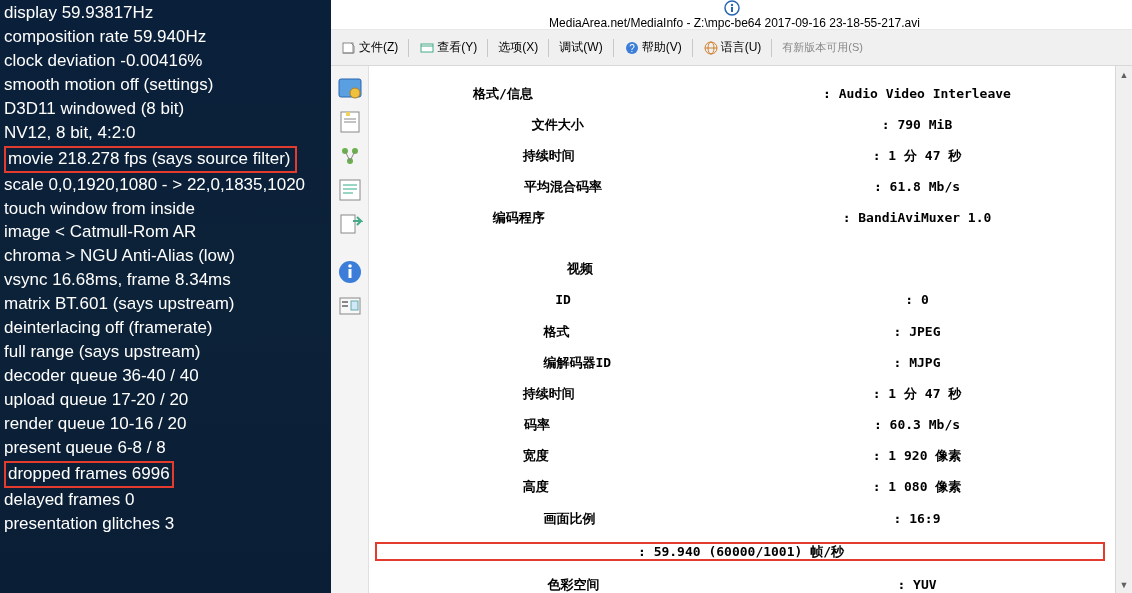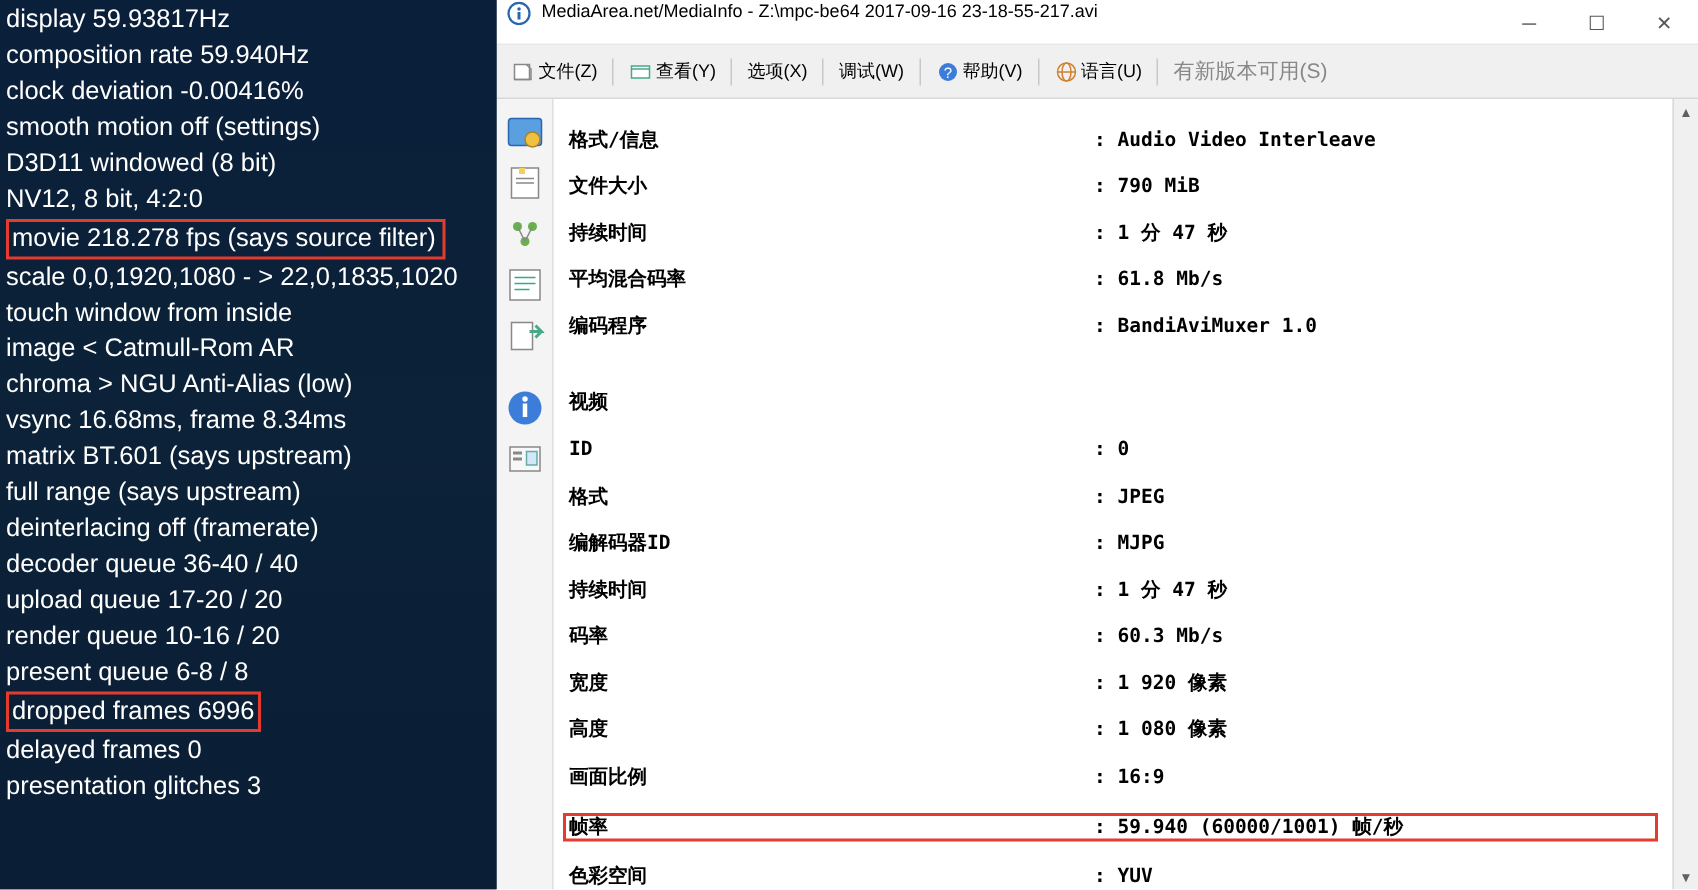--- a/index.html
+++ b/index.html
@@ -33,22 +33,23 @@
   display: flex;
   flex-direction: column;
   font-size: 12px;
   color: #000;
 }
 .titlebar {
   height: 30px;
   background: #fff;
   border-bottom: 1px solid #e8e8e8;
   display: flex;
-  align-items: flex-start;
+  align-items: center;
   padding-left: 6px;
+  flex-direction: column;
 }
 .titlebar .app-icon {
   width: 18px; height: 18px;
   display: flex; align-items: center; justify-content: center;
   margin-right: 6px;
 }
 .titlebar .title-text { font-size: 12px; color: #000; flex: 1; }
 .titlebar .win-btns { display: flex; }
 .titlebar .win-btn {
   width: 45px; height: 30px;
@@ -64,21 +65,21 @@
   align-items: center;
   padding: 0 4px;
   font-size: 12px;
 }
 .menubar .menu-item {
   display: flex; align-items: center;
   padding: 0 6px; height: 22px;
 }
 .menubar .menu-icon { width: 16px; height: 16px; margin-right: 2px; display:flex;align-items:center;justify-content:center;}
 .menubar .sep { width: 1px; height: 18px; background: #c8c8c8; margin: 0 4px; }
-.menubar .update-text { color: #888; font-size: 14px; }
+.menubar .update-text { color: #888; font-size: 11px; }
 
 .body-area {
   flex: 1;
   display: flex;
   overflow: hidden;
 }
 .toolbar-left {
   width: 38px;
   background: #f4f4f4;
   border-right: 1px solid #e0e0e0;
@@ -94,21 +95,21 @@
   padding: 4px 10px;
   font-family: "SimSun", "Microsoft YaHei", monospace;
   font-size: 13px;
   line-height: 1.2;
   font-weight: bold;
   color: #000;
   white-space: pre;
   overflow: auto;
   position: relative;
 }
-.content .row { display: flex; }
+.content .row { display: flex; justify-content: center; }
 .content .key { width: 350px; }
 .content .val { }
 .content .section-head { margin-top: 4px; }
 .content .hl-row {
   border: 2px solid #e43b2f;
   margin-left: -4px;
   padding-left: 2px;
 }
 .scrollbar-v {
   width: 17px;
@@ -131,22 +132,22 @@
   <div class="line">smooth motion off (settings)</div>
   <div class="line">D3D11 windowed (8 bit)</div>
   <div class="line">NV12, 8 bit, 4:2:0</div>
   <div class="line"><span class="redbox-wide">movie 218.278 fps  (says source filter)</span></div>
   <div class="line">scale 0,0,1920,1080 - &gt; 22,0,1835,1020</div>
   <div class="line">touch window from inside</div>
   <div class="line">image &lt; Catmull-Rom AR</div>
   <div class="line">chroma &gt; NGU Anti-Alias (low)</div>
   <div class="line">vsync 16.68ms, frame 8.34ms</div>
   <div class="line">matrix BT.601 (says upstream)</div>
+  <div class="line">deinterlacing off (framerate)</div>
   <div class="line">full range (says upstream)</div>
-  <div class="line">deinterlacing off (framerate)</div>
   <div class="line">decoder queue 36-40 / 40</div>
   <div class="line">upload queue 17-20 / 20</div>
   <div class="line">render queue 10-16 / 20</div>
   <div class="line">present queue 6-8 / 8</div>
   <div class="line"><span class="redbox">dropped frames 6996</span></div>
   <div class="line">delayed frames 0</div>
   <div class="line">presentation glitches 3</div>
 </div>
 
 <div class="right-panel">
@@ -287,21 +288,21 @@
 
 <div class="row section-head"><span class="key">视频</span></div>
 <div class="row"><span class="key">ID</span><span>: </span><span class="val">0</span></div>
 <div class="row"><span class="key">格式</span><span>: </span><span class="val">JPEG</span></div>
 <div class="row"><span class="key">编解码器ID</span><span>: </span><span class="val">MJPG</span></div>
 <div class="row"><span class="key">持续时间</span><span>: </span><span class="val">1 分 47 秒</span></div>
 <div class="row"><span class="key">码率</span><span>: </span><span class="val">60.3 Mb/s</span></div>
 <div class="row"><span class="key">宽度</span><span>: </span><span class="val">1 920 像素</span></div>
 <div class="row"><span class="key">高度</span><span>: </span><span class="val">1 080 像素</span></div>
 <div class="row"><span class="key">画面比例</span><span>: </span><span class="val">16:9</span></div>
-<div class="row hl-row"><span class="key">帧率</span><span>: </span><span class="val">59.940 (60000/1001) 帧/秒</span></div>
+<div class="row hl-row"><span>: </span><span class="val">59.940 (60000/1001) 帧/秒</span></div>
 <div class="row"><span class="key">色彩空间</span><span>: </span><span class="val">YUV</span></div>
 
 
 
 
 
 
 
 
 

